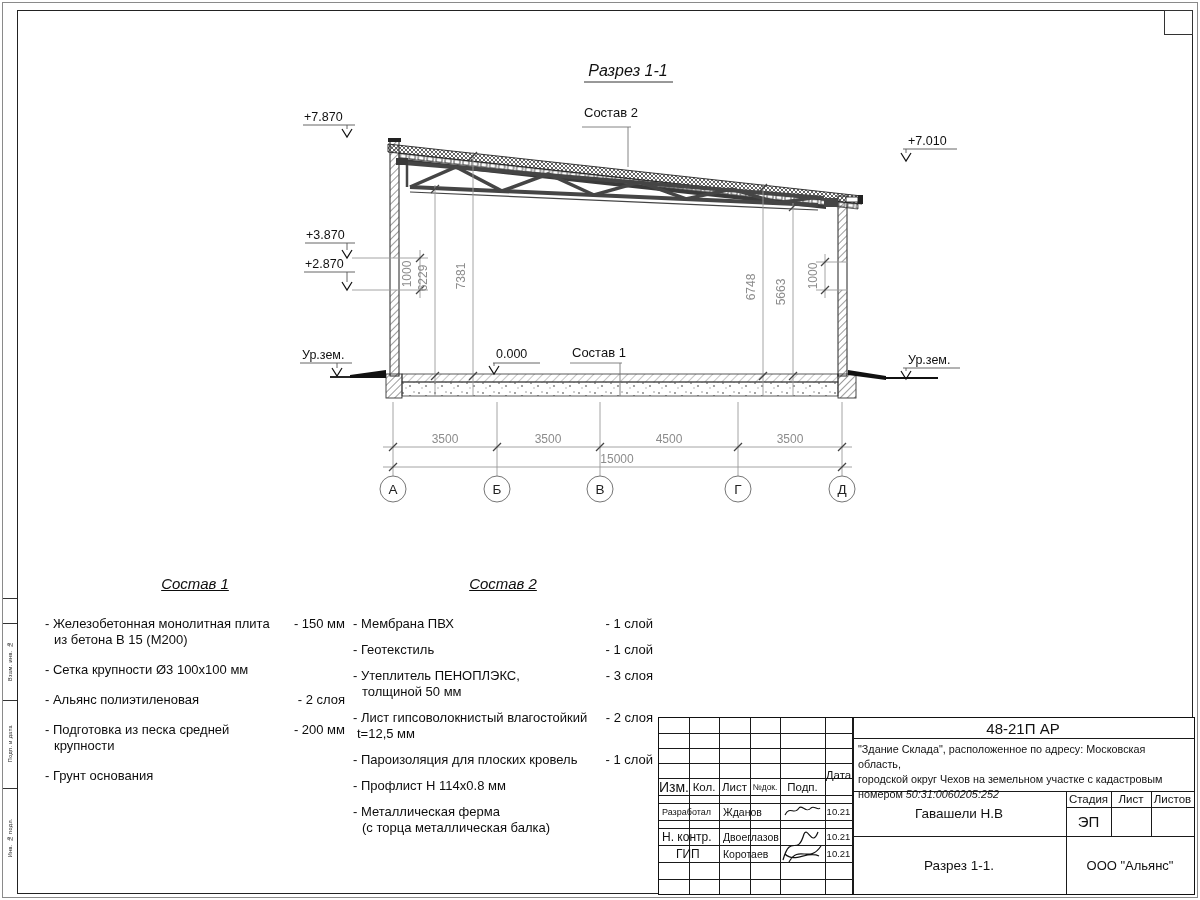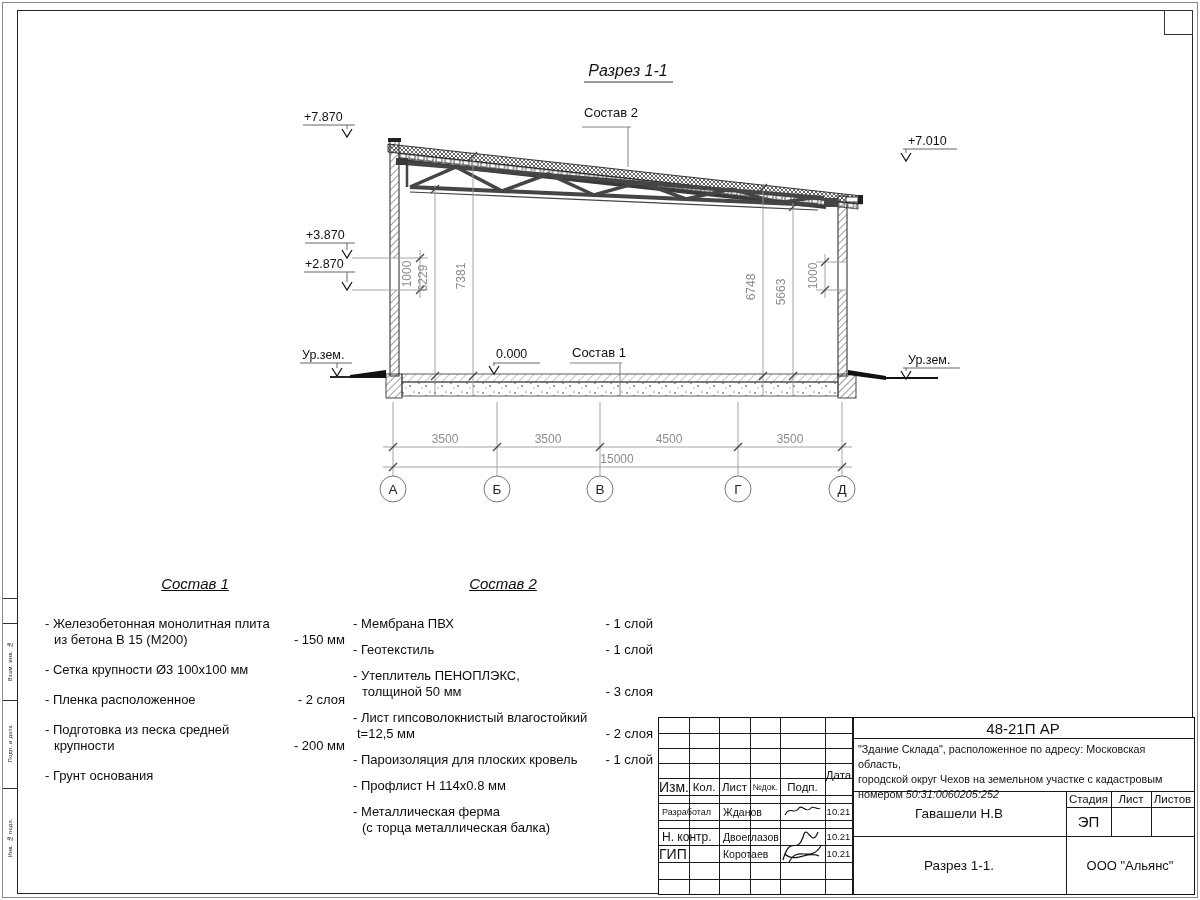--- a/index.html
+++ b/index.html
@@ -14,21 +14,21 @@
 
   svg text{font-family:"Liberation Sans",sans-serif;}
   .te  {fill:#111;font-size:12.5px;}
   .tg  {fill:#8c8c8c;font-size:12px;}
   .tl  {fill:#111;font-size:13px;}
   .tt  {fill:#111;font-size:16px;font-style:italic;}
   .ta  {fill:#222;font-size:13.5px;text-anchor:middle;}
 
   .slist{position:absolute;width:300px;font-size:13px;line-height:16px;color:#0d0d0d;}
   .slist .hd{text-align:center;font-style:italic;text-decoration:underline;font-size:15px;margin-bottom:24px;}
-  .item{display:flex;justify-content:space-between;align-items:flex-end;}
+  .item{display:flex;justify-content:space-between;align-items:flex-start;}
   .s1 .item{margin-bottom:14px;}
   .s2 .item{margin-bottom:10px;}
   .item .c{padding-left:9px;}
   .item .vl{white-space:nowrap;padding-left:8px;}
 
   .tb{position:absolute;left:658px;top:717px;width:535px;height:176px;border:1.5px solid #111;background:#fff;}
   .vln{position:absolute;width:1px;background:#1a1a1a;}
   .hln{position:absolute;height:1px;background:#1a1a1a;}
   .cell{position:absolute;display:flex;align-items:center;justify-content:center;text-align:center;}
   .cl{justify-content:flex-start;text-align:left;}
@@ -259,21 +259,21 @@
       <div class="vl">- 150 мм</div>
     </div>
     <div class="item">
       <div class="tx">
           <div>- Сетка крупности Ø3 100х100 мм</div>
         </div>
       <div class="vl"></div>
     </div>
     <div class="item">
       <div class="tx">
-          <div>- Пленка расположенное</div>
+          <div>- Альянс полиэтиленовая</div>
         </div>
       <div class="vl">-  2 слоя</div>
     </div>
     <div class="item">
       <div class="tx">
           <div>- Подготовка из песка средней</div>
         <div class="c">крупности</div>
         </div>
       <div class="vl">- 200 мм</div>
     </div>
@@ -371,21 +371,21 @@
     <div class="cell" style="left:166px;top:48px;width:27px;height:17px;font-size:11.5px">Дата</div>
 
     <div class="cell cl" style="left:3px;top:85px;width:57px;height:17px;font-size:9px">Разработал</div>
     <div class="cell cl" style="left:64px;top:85px;width:56px;height:17px;font-size:10.5px">Жданов</div>
     <div class="cell" style="left:166px;top:85px;width:27px;height:17px;font-size:9.5px">10.21</div>
 
     <div class="cell cl" style="left:3px;top:110px;width:57px;height:17px;font-size:12px">Н. контр.</div>
     <div class="cell cl" style="left:64px;top:110px;width:58px;height:17px;font-size:10.5px">Двоеглазов</div>
     <div class="cell" style="left:166px;top:110px;width:27px;height:17px;font-size:9.5px">10.21</div>
 
-    <div class="cell cl" style="left:0;top:127px;width:57px;height:17px;font-size:14px">ГИП</div>
+    <div class="cell cl" style="left:17px;top:127px;width:57px;height:17px;font-size:12px">ГИП</div>
     <div class="cell cl" style="left:64px;top:127px;width:58px;height:17px;font-size:10.5px">Коротаев</div>
     <div class="cell" style="left:166px;top:127px;width:27px;height:17px;font-size:9.5px">10.21</div>
 
     <svg class="sig" style="left:123px;top:84px" width="40" height="18">
       <path d="M3,13 C8,3 12,14 17,6 C20,2 24,12 29,6 C32,3 36,9 38,6" fill="none" stroke="#111" stroke-width="1.1"></path>
     </svg>
     <svg class="sig" style="left:118px;top:106px" width="48" height="42">
       <path d="M6,36 C14,8 20,34 27,10 C31,2 35,24 41,8 M8,30 C18,40 30,26 42,32 M12,38 C22,20 32,40 44,22" fill="none" stroke="#111" stroke-width="1.2"></path>
     </svg>
 

